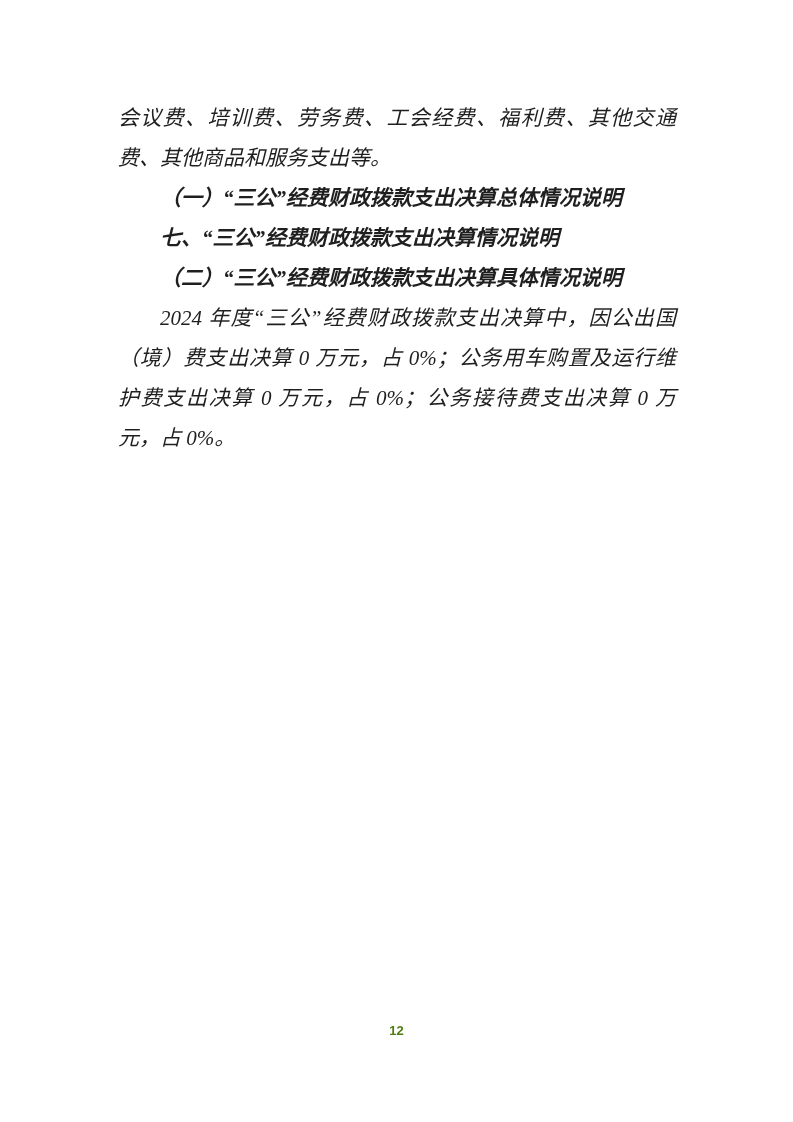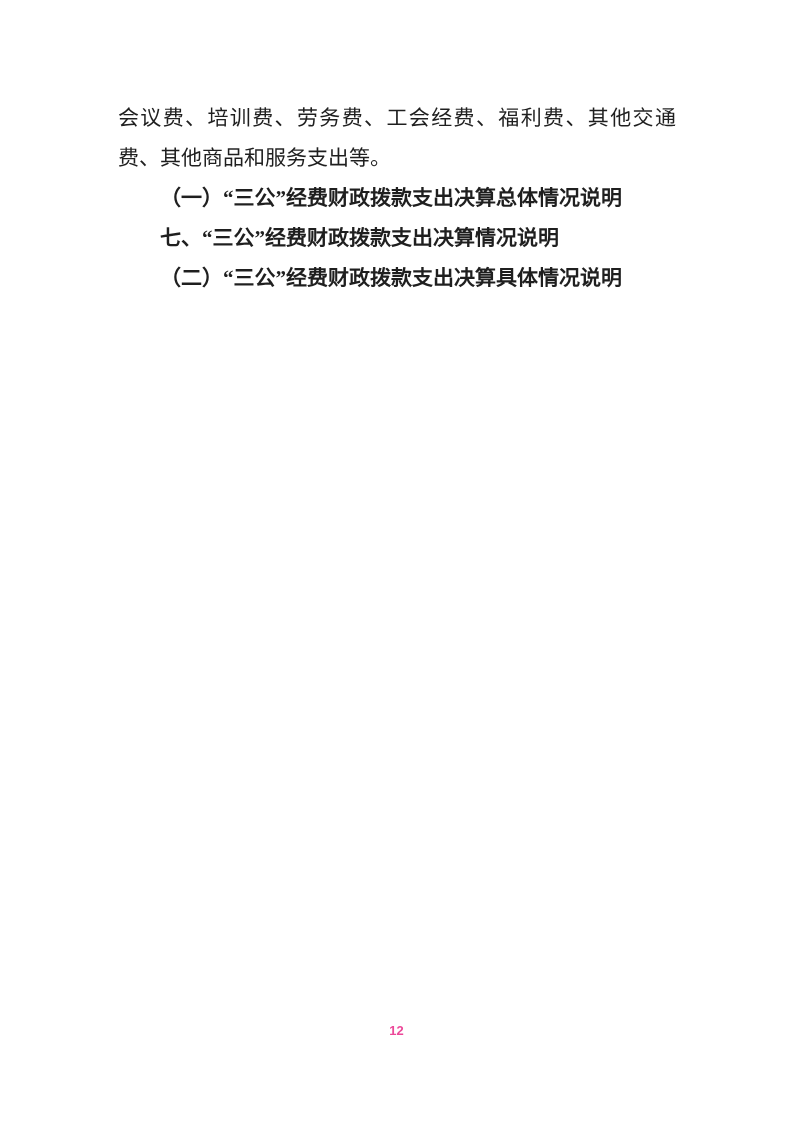--- a/index.html
+++ b/index.html
@@ -28,20 +28,21 @@
     text-justify: inter-ideograph;
   }
   .doc-body p,
   .doc-body h2 {
     margin: 0;
     padding: 0;
     font-size: 21px;
     line-height: 40px;
     font-weight: normal;
     text-indent: 2em;
+    font-style: italic;
   }
   .doc-body .no-indent {
     text-indent: 0;
   }
   .doc-body .heading {
     font-weight: bold;
   }
   .bold-run {
     font-weight: bold;
   }
@@ -51,38 +52,39 @@
   .page-number {
     position: absolute;
     top: 1022px;
     left: 0;
     width: 100%;
     text-align: center;
     font-size: 13px;
     line-height: 18px;
     font-weight: bold;
     font-family: "Liberation Sans", "DejaVu Sans", sans-serif;
-    color: #ec4899;
+    color: #4d7c0f;
   }
 </style>
 </head>
 <body>
 
 <div class="page">
   <div class="doc-body">
 
     <p class="no-indent">会议费、培训费、劳务费、工会经费、福利费、其他交通费、其他商品和服务支出等。</p>
 
     <h2 class="heading">（一）“三公”经费财政拨款支出决算总体情况说明</h2>
 
     <h2 class="heading">七、“三公”经费财政拨款支出决算情况说明</h2>
 
 
     <h2 class="heading">（二）“三公”经费财政拨款支出决算具体情况说明</h2>
 
+    <p>2024 年度“三公”经费财政拨款支出决算中，因公出国（境）费支出决算 0 万元，占 0%；公务用车购置及运行维护费支出决算 0 万元，占 0%；公务接待费支出决算 0 万元，占 0%。</p>
 
 
 
 
   </div>
 
   <div class="page-number">12</div>
 </div>
 
 </body></html>

